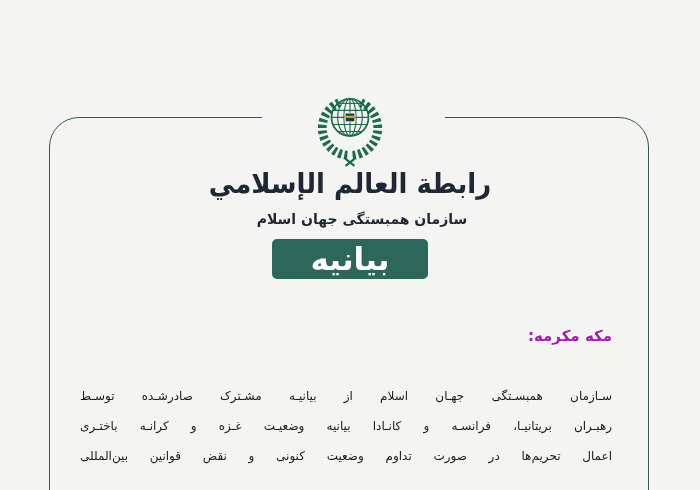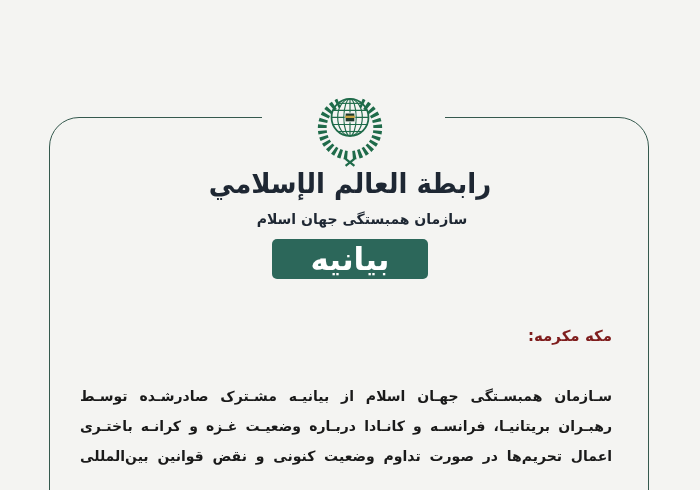--- a/index.html
+++ b/index.html
@@ -62,22 +62,22 @@
     font-weight:700;
     direction:rtl;
   }
   .body-text{
     position:absolute;
     right:88px;top:381px;
     width:532px;
     direction:rtl;
   }
   .body-line{
-    font-size:14px;
-    font-weight:700;
+    font-size:12px;
+    font-weight:400;
     line-height:30px;
     white-space:nowrap;
     text-align:justify;
     text-align-last:justify;
   }
 </style>
 </head>
 <body>
 
 <div class="page" style="background-color: rgb(244, 244, 242);">
@@ -112,21 +112,21 @@
   </div>
 
   <div class="calligraphy" style="color: rgb(30, 39, 51);">رابطة العالم الإسلامي</div>
 
   <div class="subtitle" style="color: rgb(30, 39, 51);">سازمان همبستگی جهان اسلام</div>
 
   <div class="banner" style="background-color: rgb(44, 103, 90);">
     <span>بیانیه</span>
   </div>
 
-  <div class="dateline" style="color: #7f1d1d; margin-left: 23px;">مکه مکرمه:</div>
+  <div class="dateline" style="color: #a21caf; margin-left: 23px;">مکه مکرمه:</div>
 
   <div class="body-text" style="color: rgb(26, 26, 26);">
     <div class="body-line">سـازمان همبسـتگی جهـان اسلام از بیانیـه مشـترک صادرشـده توسـط</div>
-    <div class="body-line">رهبـران بریتانیـا، فرانسـه و کانـادا دربـاره وضعیـت غـزه و کرانـه باختـری</div>
+    <div class="body-line">رهبـران بریتانیـا، فرانسـه و کانـادا بیانیه وضعیـت غـزه و کرانـه باختـری</div>
     <div class="body-line">اعمال تحریم‌ها در صورت تداوم وضعیت کنونی و نقض قوانین بین‌المللی</div>
   </div>
 
 </div>
 
 </body></html>

